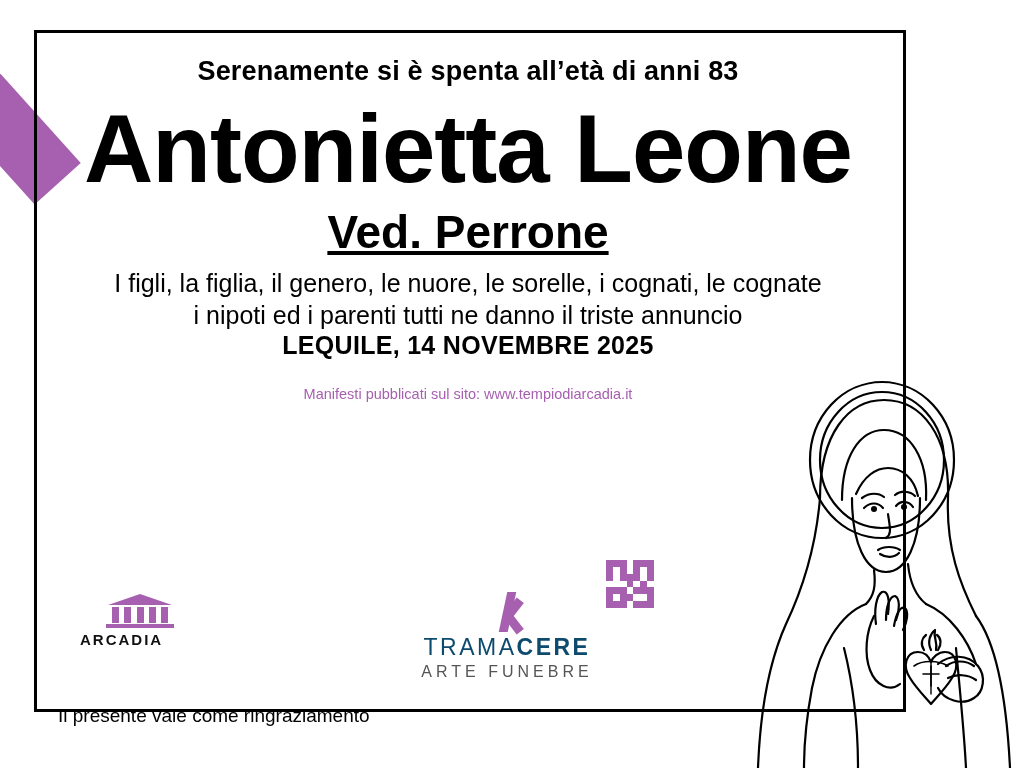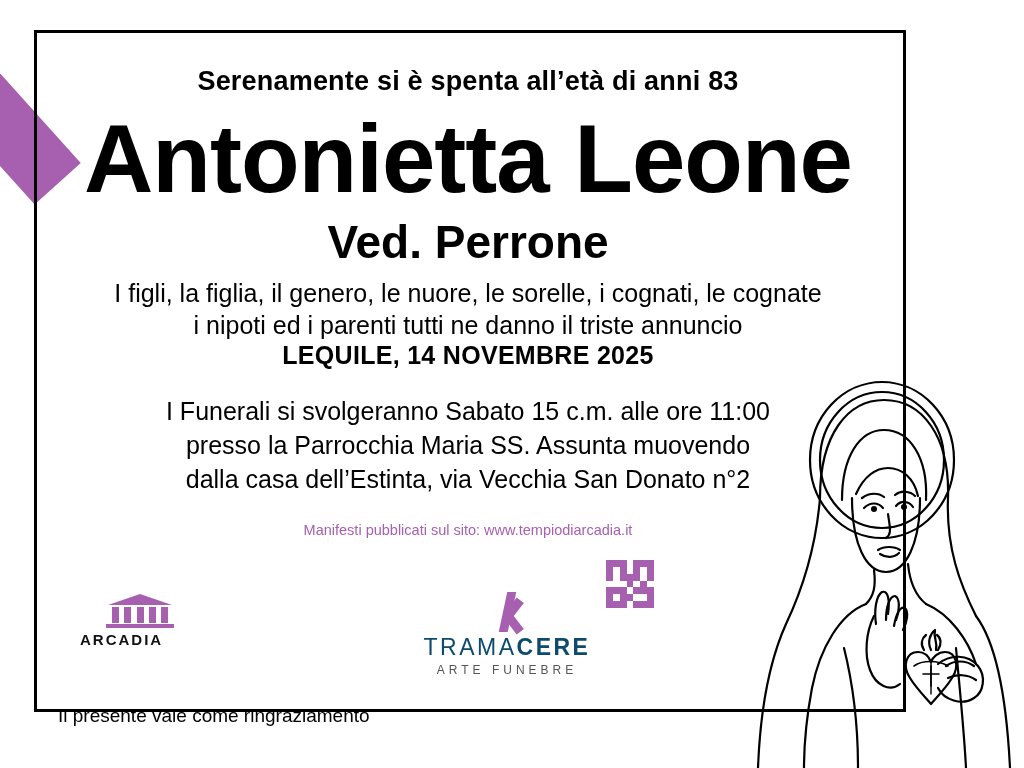--- a/index.html
+++ b/index.html
@@ -42,21 +42,21 @@
     top: 30px;
     width: 872px;
     height: 682px;
     border: 3px solid #000000;
     box-sizing: border-box;
   }
 
   #content {
     position: absolute;
     left: 34px;
-    top: 28px;
+    top: 18px;
     width: 872px;
     height: 682px;
     box-sizing: border-box;
     padding: 24px 32px 0 28px;
     text-align: center;
   }
 
   .line-age {
     font-size: 27px;
     font-weight: bold;
@@ -70,20 +70,21 @@
     line-height: 1.04;
     letter-spacing: -1px;
     margin-top: 12px;
     white-space: nowrap;
   }
 
   .surname-line {
     font-size: 46px;
     font-weight: bold;
     margin-top: 6px;
+    text-decoration: underline;
   }
 
   .relatives {
     font-size: 25px;
     line-height: 1.28;
     margin-top: 8px;
     padding: 0 12px;
   }
 
   .place-date {
@@ -197,21 +198,21 @@
     width: 9px; height: 22px; background: #a760b0;
     transform: rotate(-38deg);
   }
   #logo-tramacere .brand {
     font-size: 23px;
     letter-spacing: 2.5px;
     color: #0c4a6e;
   }
   #logo-tramacere .brand b { font-weight: bold; }
   #logo-tramacere .sub {
-    font-size: 12px;
+    font-size: 16px;
     letter-spacing: 4px;
     color: #555555;
     margin-top: 2px;
   }
 
   .thanks {
     position: absolute;
     left: 58px;
     top: 692px;
     font-size: 19px;
@@ -246,25 +247,20 @@
 
     <div class="surname-line">Ved. Perrone</div>
 
     <div class="relatives">
       <div>I figli, la figlia, il genero, le nuore, le sorelle, i cognati, le cognate</div>
       <div>i nipoti ed i parenti tutti ne danno il triste annuncio</div>
     </div>
 
     <div class="place-date">LEQUILE, 14 NOVEMBRE 2025</div>
 
-    <div class="funeral">
-      <div>I Funerali si svolgeranno Sabato 15 c.m. alle ore 11:00</div>
-      <div>presso la Parrocchia Maria SS. Assunta muovendo</div>
-      <div>dalla casa dell’Estinta, via Vecchia San Donato n°2</div>
-    </div>
 
     <div class="website-note">Manifesti pubblicati sul sito: www.tempiodiarcadia.it</div>
   </div>
 
   <div id="qr">
     <i class="on"></i>
       <i class="on"></i>
       <i class="on"></i>
       <i></i>
       <i class="on"></i>

